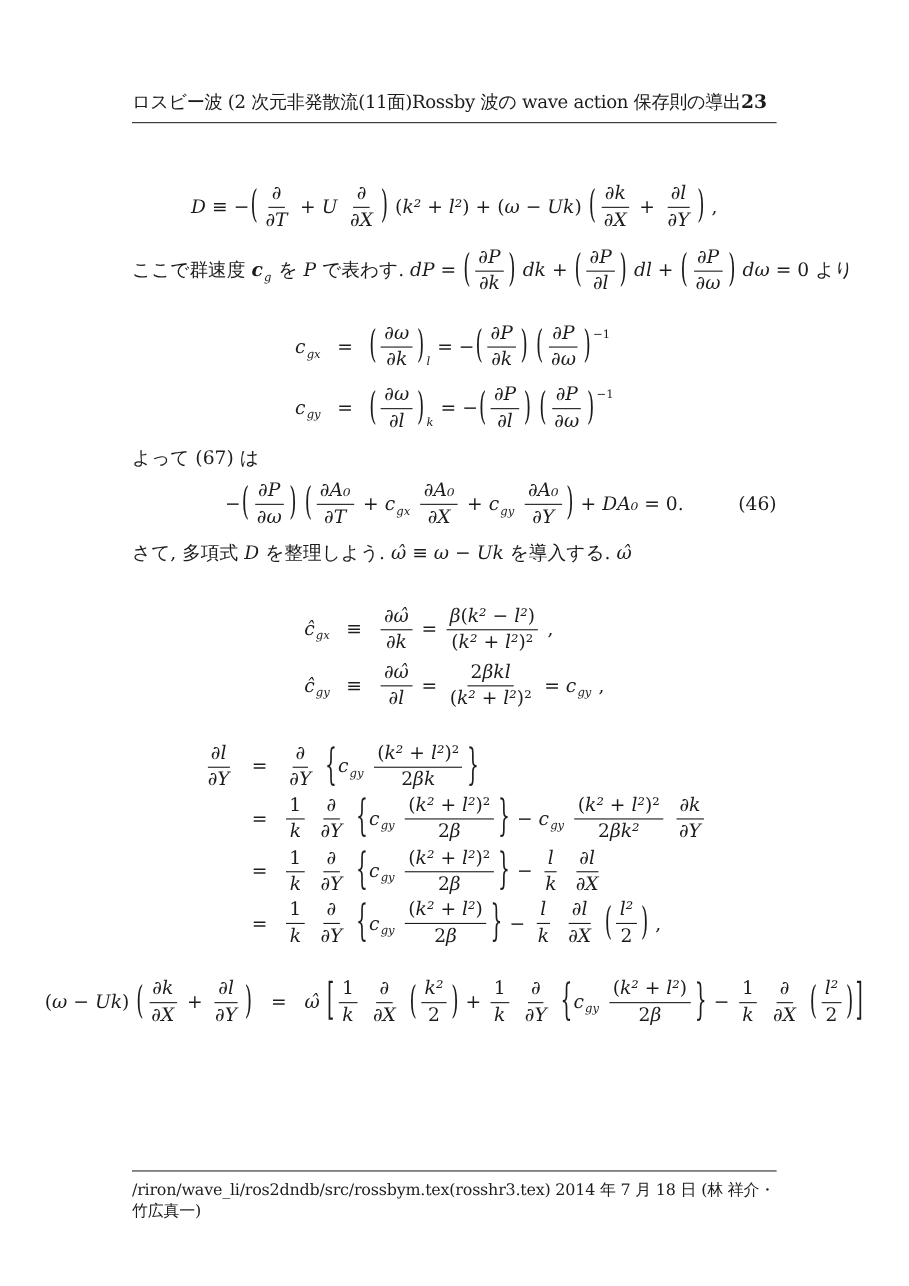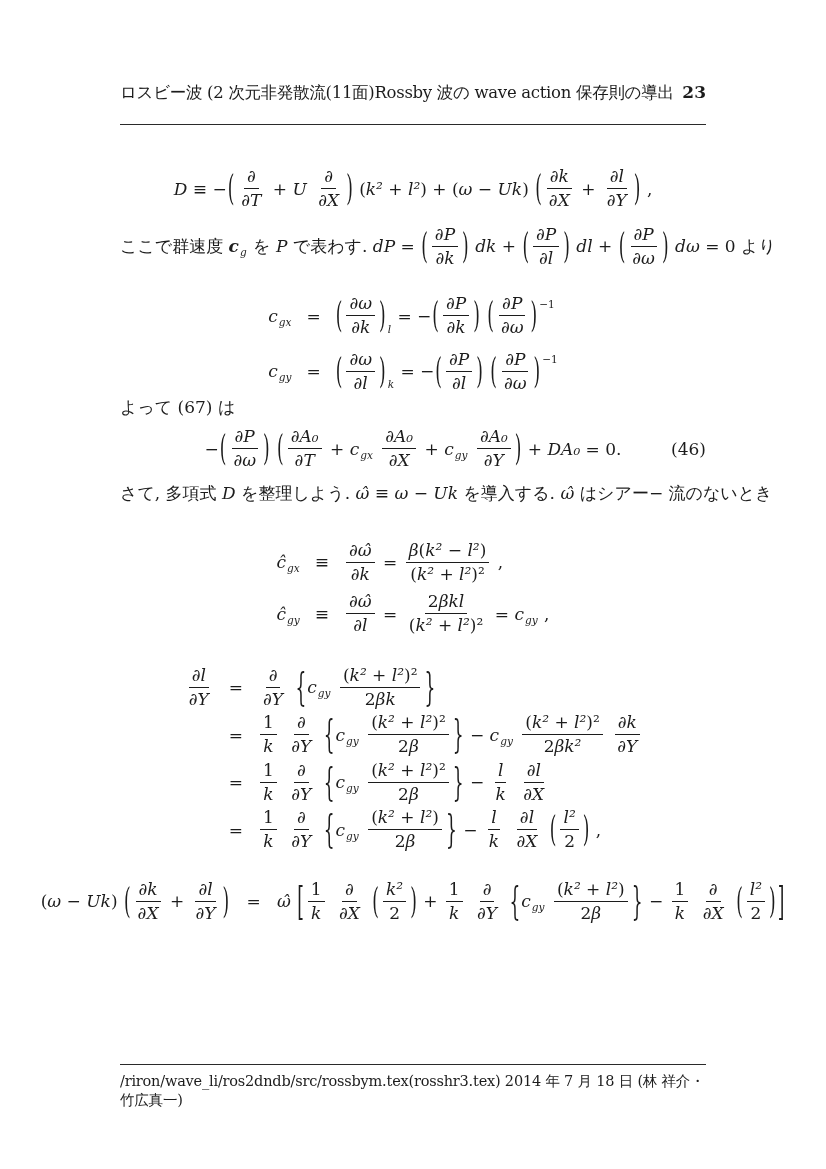--- a/index.html
+++ b/index.html
@@ -1,21 +1,21 @@
 <!DOCTYPE html>
 <html><head>
 <meta charset="utf-8">
 <style>
   html,body{margin:0;padding:0;background:#ffffff;}
   .page{position:relative;width:826px;height:1169px;background:#ffffff;overflow:hidden;
         color:#1c1c1c;font-family:"DejaVu Serif","Liberation Serif",serif;font-size:17px;}
   
   .header{position:absolute;left:120px;top:82px;width:586px;display:flex;
-          justify-content:space-between;align-items:baseline;border-bottom:1.2px solid #2a2a2a;
-          padding-bottom:20px;font-size:16.5px;letter-spacing:-0.3px;}
+          justify-content:flex-start;align-items:baseline;border-bottom:1.2px solid #2a2a2a;
+          padding-bottom:7px;font-size:16.5px;letter-spacing:-0.3px;}
   .hpage{font-weight:bold;font-size:17px;letter-spacing:0;}
   .footer{position:absolute;left:120px;top:1064px;width:586px;border-top:1.2px solid #2a2a2a;
           padding-top:7px;font-size:14.5px;letter-spacing:-0.2px;}
   .content{position:absolute;left:120px;top:108px;width:586px;}
   
   .blk{position:relative;}
   .row-c{display:flex;justify-content:center;align-items:center;min-height:22px;}
   .row-l{display:flex;justify-content:flex-start;align-items:center;min-height:22px;line-height:26px;}
   .eqgrid{display:grid;grid-template-columns:max-content max-content max-content;justify-content:center;}
   .cl{display:flex;justify-content:flex-end;align-items:center;}
@@ -282,21 +282,21 @@
                     <span class="mi">∂ω</span>
                   </span>
                 </span>
               </span>
               <span class="dlm" style="transform: scaleY(2.05);">)</span>
             </span>
             <span class="msup hi"><span class="mr">−1</span></span>
           </div>
         </div>
       </div>
-      <div class="blk" style="margin-top: 0;">
+      <div class="blk" style="margin-top: 10px;">
         <div class="row-l">
           <span class="jp">よって (67) は</span>
         </div>
       </div>
       <div class="blk" style="margin-top: 6px;">
         <div class="row-c">
           <span class="mr">−</span>
           <span class="grp">
             <span class="dlm" style="transform: scaleY(2.05);">(</span>
             <span class="gin">
@@ -361,21 +361,20 @@
           <span class="jp">さて, 多項式 </span>
           <span class="mi">D</span>
           <span class="jp"> を整理しよう. </span>
           <span class="mi">ω̂</span>
           <span class="mr"> ≡ </span>
           <span class="mi">ω</span>
           <span class="mr"> − </span>
           <span class="mi">Uk</span>
           <span class="jp"> を導入する. </span>
           <span class="mi">ω̂</span>
-          <span class="jp"> はシアー− 流のないとき</span>
         </div>
       </div>
       <div class="blk" style="margin-top: 34px;">
         <div class="eqgrid" style="row-gap: 6px;">
           <div class="cl">
             <span class="mi">ĉ</span>
             <span class="msub">gx</span>
           </div>
           <div class="cm">
             <span class="mr">≡</span>

